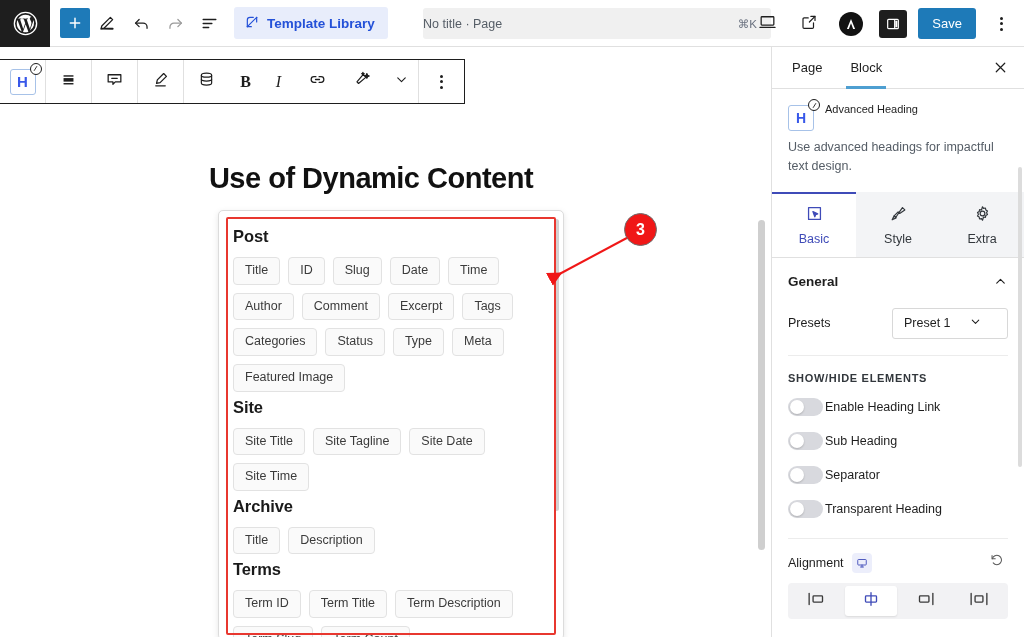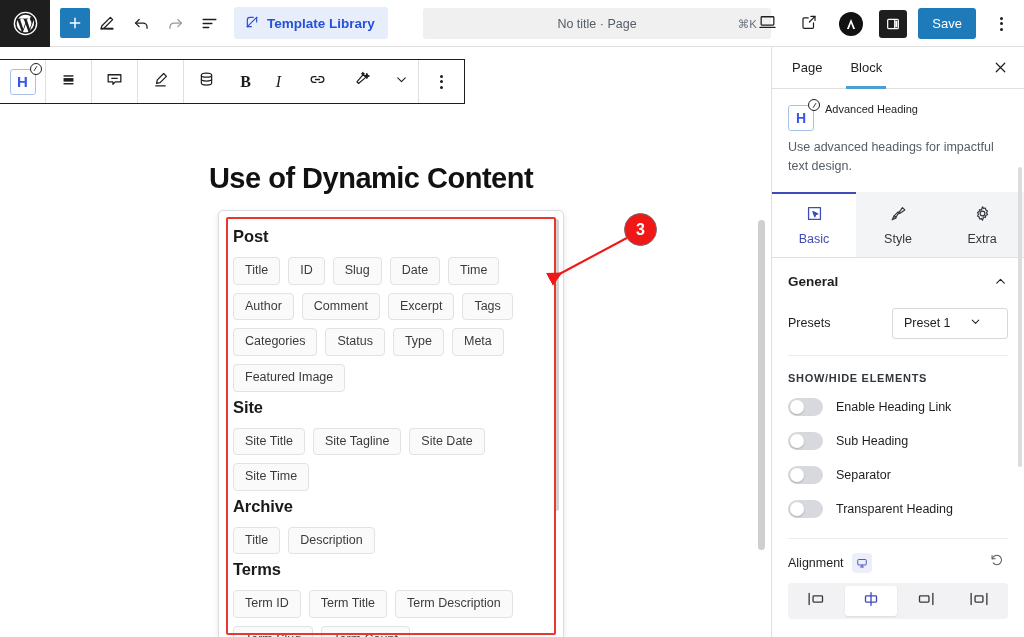--- a/index.html
+++ b/index.html
@@ -35,21 +35,21 @@
   .tpl-lib {
     display: flex; align-items: center; gap: 7px;
     background: #e8edfb; color: #2451d8; border-radius: 3px;
     height: 32px; padding: 0 13px 0 10px; margin-left: 8px;
     font-size: 13.5px; font-weight: bold; cursor: pointer; white-space: nowrap;
   }
 
   .cmd-center {
     position: absolute; left: 423px; top: 8px; width: 348px; height: 31px;
     background: #f0f0f0; border-radius: 3px;
-    display: flex; align-items: center; justify-content: center;
+    display: flex; align-items: center; 
     cursor: pointer;
   }
   .cmd-center .cc-title { font-size: 12.5px; color: #555d66; }
   .cmd-center .cc-kbd { position: absolute; right: 14px; font-size: 11.5px; color: #6b7280; }
 
   .tb-right {
     position: absolute; right: 6px; top: 0; height: 47px;
     display: flex; align-items: center; gap: 8px;
   }
   .rb {
@@ -223,21 +223,21 @@
     width: 116px; height: 31px; border: 1px solid #d8d8d8; border-radius: 3px;
     background: #fff; display: flex; align-items: center; justify-content: space-between;
     padding: 0 25px 0 11px; font-size: 12.5px; color: #1e1e1e; cursor: pointer;
   }
   .sb-divider { height: 1px; background: #ececec; margin: 2px 16px 0 16px; }
   .sb-group-title {
     font-size: 11px; font-weight: bold; letter-spacing: .7px;
     color: #32373c; padding: 16px 16px 6px 16px;
   }
   .toggle-row {
-    display: flex; align-items: center; gap: 13px;
+    display: flex; align-items: center; gap: 2px;
     padding: 8px 16px;
   }
   .toggle {
     width: 35px; height: 18px; border-radius: 9px; background: #d8d9de;
     position: relative; flex: none; cursor: pointer;
   }
   .toggle .knob {
     position: absolute; top: 2px; left: 2px;
     width: 14px; height: 14px; border-radius: 50%; background: #fff;
     box-shadow: 0 1px 2px rgba(0,0,0,.2);

